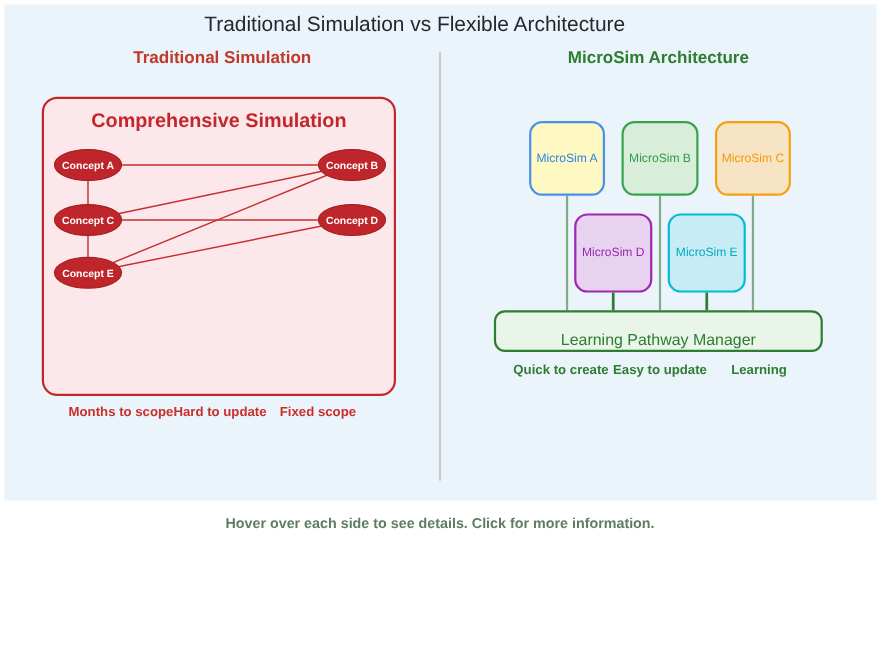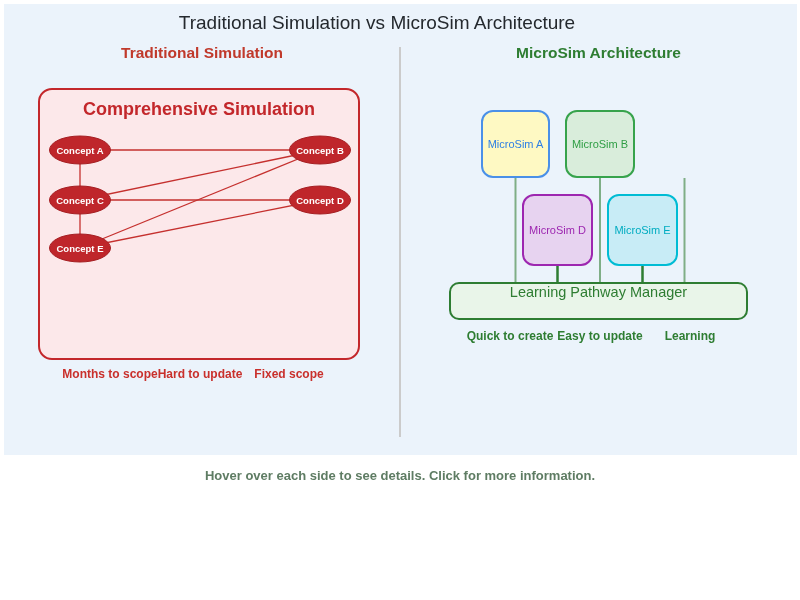--- a/index.html
+++ b/index.html
@@ -36,35 +36,35 @@
   .ms-box{position:absolute;border-radius:12px;border:2.5px solid;
     display:flex;align-items:center;justify-content:center;font-size:11px;}
   .ms-a{left:81px;top:70px;width:69px;height:68px;}
   .ms-b{left:165px;top:70px;width:70px;height:68px;align-items:center;}
   .ms-c{left:250px;top:70px;width:69px;height:68px;}
   .ms-d{left:122px;top:154px;width:71px;height:72px;}
   .ms-e{left:207px;top:154px;width:71px;height:72px;}
 
   .manager-box{position:absolute;left:49px;top:242px;width:299px;height:38px;
     background:#e9f5e9;border:2.5px solid #2e7d32;border-radius:10px;
-    display:flex;align-items:flex-start;justify-content:center;
+    display:flex;align-items:flex-end;justify-content:center;
     font-size:14.5px;color:#2e7d32;}
 
   .caption{position:absolute;left:0;top:468px;width:800px;text-align:center;
     font-size:13px;font-weight:bold;color:#5e7c63;}
 
   .node-label{fill:#ffffff;font-size:9.5px;font-weight:bold;text-anchor:middle;
     font-family:"Liberation Sans", sans-serif;}
 </style>
 </head>
 <body>
 
 <div class="panel-bg"></div>
 
-<div class="main-title">Traditional Simulation vs MicroSim Architecture</div>
+<div class="main-title">Traditional Simulation vs Flexible Architecture</div>
 
 <div class="divider"></div>
 
 <div class="side-left">
   <div class="left-heading">Traditional Simulation</div>
 
   <div class="comp-box">
     <div class="comp-title">Comprehensive Simulation</div>
   </div>
 
@@ -113,20 +113,23 @@
       <line x1="642.5" y1="266" x2="642.5" y2="282"></line>
     </g>
   </svg>
 
   <div class="ms-box ms-a" style="background-color: #fef9c3; border-color: rgb(74, 144, 232); color: rgb(47, 128, 228);">
     <span>MicroSim A</span>
   </div>
   <div class="ms-box ms-b" style="background-color: rgb(217, 237, 219); border-color: rgb(55, 163, 76); color: rgb(47, 158, 68);">
     <span>MicroSim B</span>
   </div>
+  <div class="ms-box ms-c" style="background-color: rgb(247, 228, 196); border-color: rgb(245, 160, 15); color: rgb(245, 154, 0);">
+    <span>MicroSim C</span>
+  </div>
   <div class="ms-box ms-d" style="background-color: rgb(231, 211, 240); border-color: rgb(157, 39, 176); color: rgb(157, 39, 176);">
     <span>MicroSim D</span>
   </div>
   <div class="ms-box ms-e" style="background-color: rgb(200, 236, 246); border-color: rgb(0, 188, 212); color: rgb(0, 172, 193);">
     <span>MicroSim E</span>
   </div>
 
   <div class="manager-box">
     <span>Learning Pathway Manager</span>
   </div>

